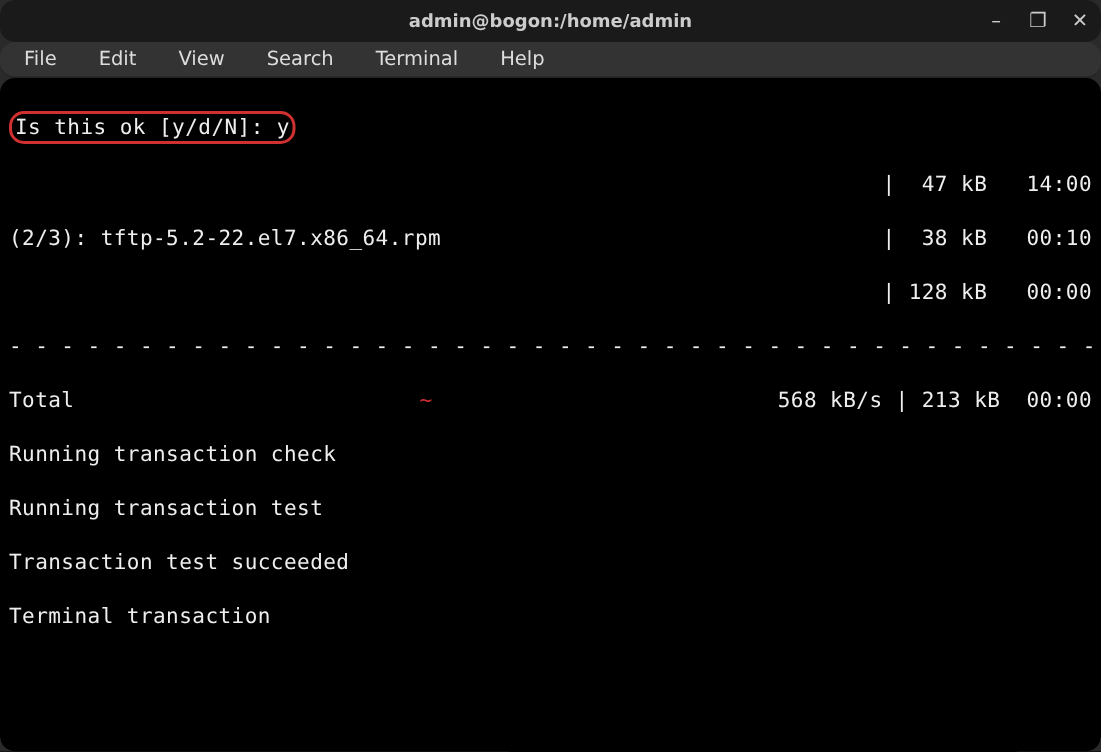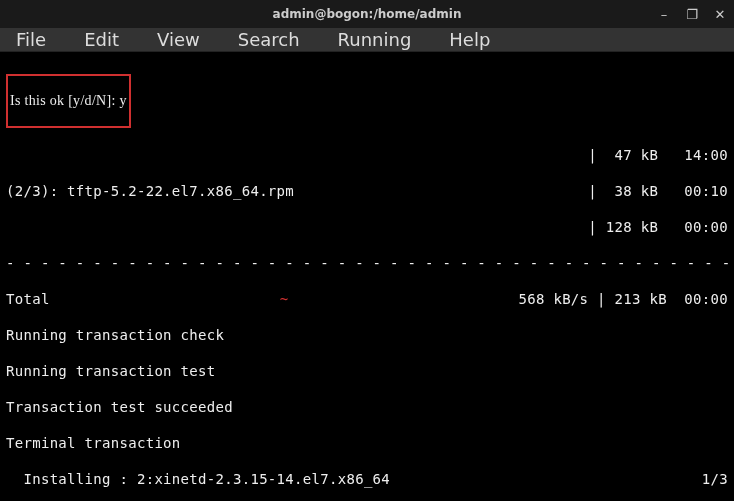--- a/index.html
+++ b/index.html
@@ -1,15 +1,15 @@
 <!DOCTYPE html>
 <html><head>
 <meta charset="utf-8">
 <style>
-  * { margin: 0; padding: 0; box-sizing: border-box; }
+  * { margin: 0; padding: 0; box-sizing: border-box; border-radius: 10px; }
   body {
     background: #2a2a2a;
     font-family: "DejaVu Sans Mono", "Liberation Mono", monospace;
     font-size: 13px;
     color: #eeeeee;
     width: 734px;
     height: 501px;
     overflow: hidden;
   }
   .titlebar {
@@ -39,45 +39,44 @@
     color: #cccccc;
     cursor: pointer;
     font-size: 13px;
   }
   .menubar {
     background: #333333;
     height: 24px;
     display: flex;
     align-items: center;
     padding: 0 6px;
-    gap: 18px;
+    gap: 8px;
     font-family: "DejaVu Sans", sans-serif;
-    font-size: 18px;
+    font-size: 13px;
     border-bottom: 1px solid #222;
   }
   .menu-item {
     padding: 2px 10px;
     color: #dddddd;
     cursor: pointer;
   }
   .terminal {
     background: #000000;
     padding: 4px 6px;
     line-height: 18px;
     white-space: pre;
     font-size: 14px;
     letter-spacing: 0.3px;
     height: calc(501px - 28px - 24px);
     overflow: hidden;
   }
   .highlight-box {
     border: 2px solid #d03030;
-    padding: 16px 2px;
+    padding: 0 2px;
     display: inline-block;
-    font-family: Liberation Serif, serif;
   }
   .red-tilde { color: #d03030; }
   .line { display: block; }
   .stat-line { display: flex; }
   .stat-left { flex: 0 0 auto; }
   .stat-mid { flex: 1 1 auto; }
   .stat-right { flex: 0 0 auto; white-space: pre; }
   .dash-line {
     overflow: hidden;
     text-overflow: clip;
@@ -98,36 +97,35 @@
     <div class="titlebar-btn">❐</div>
     <div class="titlebar-btn">✕</div>
   </div>
 </div>
 
 <div class="menubar">
   <div class="menu-item">File</div>
   <div class="menu-item">Edit</div>
   <div class="menu-item">View</div>
   <div class="menu-item">Search</div>
-  <div class="menu-item">Running</div>
+  <div class="menu-item">Terminal</div>
   <div class="menu-item">Help</div>
 </div>
 
 <div class="terminal">
 <span class="line"><span class="highlight-box"><span>Is this ok [y/d/N]: </span><span>y</span></span></span>
 <span class="stat-line"><span class="stat-mid"></span><span class="stat-right">|  47 kB   14:00</span></span>
 <span class="stat-line"><span class="stat-left">(2/3): tftp-5.2-22.el7.x86_64.rpm</span><span class="stat-mid"></span><span class="stat-right">|  38 kB   00:10</span></span>
 <span class="stat-line"><span class="stat-mid"></span><span class="stat-right">| 128 kB   00:00</span></span>
 <span class="line dash-line">- - - - - - - - - - - - - - - - - - - - - - - - - - - - - - - - - - - - - - - - - - - - - - -</span>
 <span class="stat-line"><span class="stat-left">Total</span><span class="stat-mid" style="text-align:center;"><span class="red-tilde">~</span></span><span class="stat-right">568 kB/s | 213 kB  00:00</span></span>
 <span class="line">Running transaction check</span>
 <span class="line">Running transaction test</span>
 <span class="line">Transaction test succeeded</span>
 <span class="line">Terminal transaction</span>
-<span class="install-line"><span class="install-label">  Installing : 2:xinetd-2.3.15-14.el7.x86_64</span><span class="install-fill"></span><span class="install-count">1/3</span></span>
 
 
 
 
 
 
 
 
 
 

